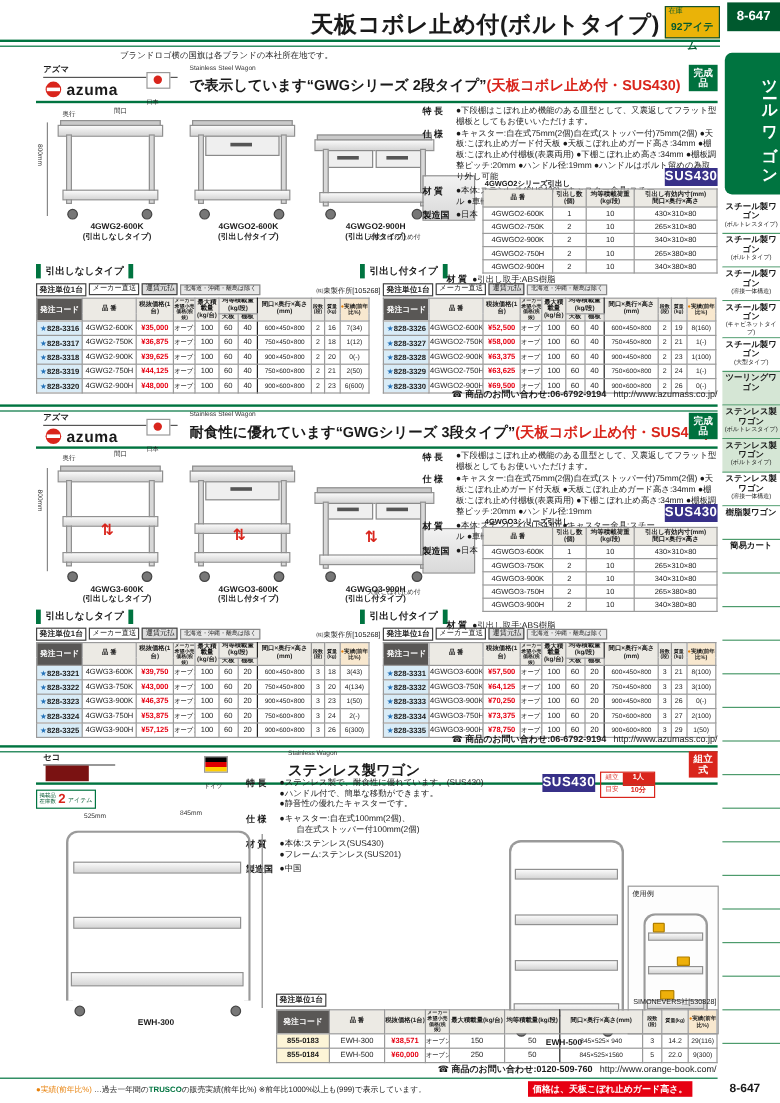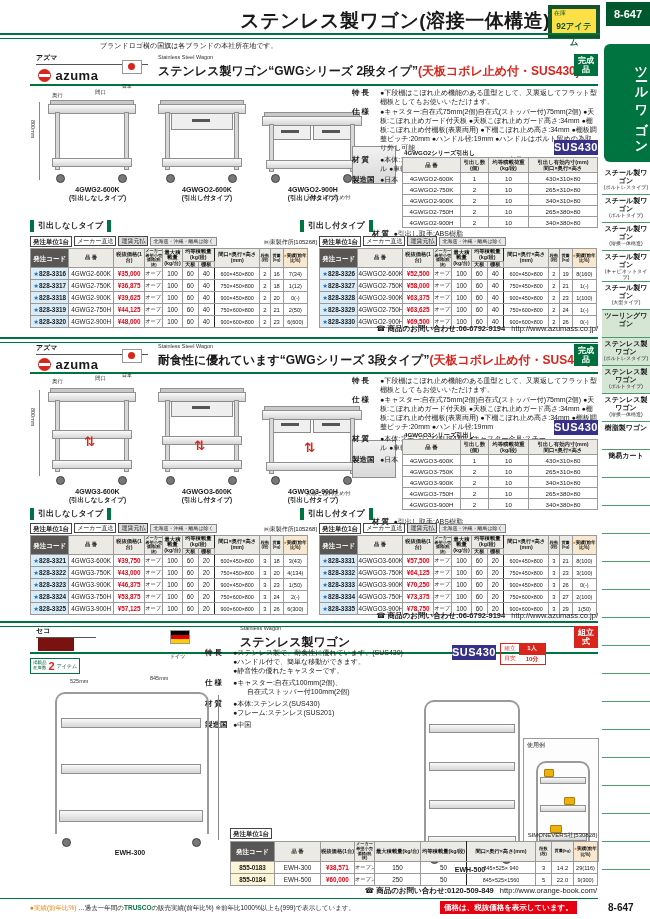--- a/index.html
+++ b/index.html
@@ -1,20 +1,20 @@
 <!DOCTYPE html>
 <html><head>
 <meta charset="utf-8">
 <style>
 html,body{margin:0;padding:0}
 body{width:650px;height:919px;position:relative;font-family:"Liberation Sans","DejaVu Sans",sans-serif;background:#fff;overflow:hidden;color:#1a1a1a}
 .abs{position:absolute}
 
 .page-title{font-size:19px;font-weight:bold;letter-spacing:0.5px}
-.stock-badge{border:4px solid #14532d;background:#fde047;width:44px;height:25px;text-align:center;line-height:1}
+.stock-badge{border:1px solid #14532d;background:#eab308;width:44px;height:25px;text-align:center;line-height:1}
 .stock-badge .sl{font-size:6px;color:#00582f;display:block;text-align:left;padding:1px 0 0 2px}
 .stock-badge .sc{font-size:8.5px;font-weight:bold;color:#00582f}
 .pageno-box{background:#00592e;color:#fff;font-weight:bold;font-size:11px;text-align:center;line-height:24px}
 .toprule{border-top:2.5px solid #007440;border-bottom:1px solid #007440;height:3px}
 .note{font-size:7px;color:#222}
 
 .side-tab{background:#007440;color:#fff;writing-mode:vertical-rl;text-orientation:upright;font-weight:bold;font-size:13px;letter-spacing:3px;text-align:center;border-radius:6px 0 0 6px}
 .side-item{border-bottom:1px solid #4d9b6c;text-align:center;padding:2px 0 1px 0;min-height:24px;background:#fff}
 .side-item.hl-item{background:#d5e6d5}
 .si-name{font-size:7px;font-weight:bold;line-height:1.15}
@@ -116,21 +116,21 @@
 .contact .url{font-weight:normal;margin-left:4px}
 .footer-note{font-size:6.5px}
 .fo{color:#e8820c}
 .ftrusco{color:#007440;font-weight:bold}
 .price-note{background:#e60012;color:#fff;font-size:7.5px;font-weight:bold;padding:1.5px 4px}
 .fpage{font-size:10px;font-weight:bold}
 </style>
 </head>
 <body>
 
-<div class="abs page-title" style="right:100px;top:8px">ステンレス製ワゴン(溶接一体構造)</div>
+<div class="abs page-title" style="right:100px;top:8px">天板コボレ止め付(ボルトタイプ)</div>
 <div class="abs stock-badge" style="right:50px;top:5px">
   <span class="sl">在庫</span>
   <span class="sc">92アイテム</span>
 </div>
 <div class="abs pageno-box" style="right:0;top:2px;width:44px;height:24px">8-647</div>
 <div class="abs toprule" style="left:0;top:33px;width:600px"></div>
 <div class="abs note" style="left:100px;top:41px">ブランドロゴ横の国旗は各ブランドの本社所在地です。</div>
 
 <div class="abs side-tab" style="right:0;top:44px;width:46px;height:118px">ツールワゴン</div>
 <div class="abs" style="right:0;top:167px;width:48px">
@@ -196,21 +196,21 @@
 <div class="abs" style="left:38px;top:66px">
   <span class="azuma-circ"></span>
   <span class="azuma-word">azuma</span>
 </div>
 <div class="abs" style="left:122px;top:60px">
   <span class="flag flag-jp"></span>
   <span class="flag-lab">日本</span>
 </div>
 <div class="abs sec-title-en" style="left:158px;top:54px">Stainless Steel Wagon</div>
 <div class="abs sec-title" style="left:158px;top:63px">
-  <span>ステンレス製ワゴン“GWGシリーズ 2段タイプ”</span><span class="red">(天板コボレ止め付・SUS430)</span>
+  <span>で表示しています“GWGシリーズ 2段タイプ”</span><span class="red">(天板コボレ止め付・SUS430)</span>
 </div>
 <div class="abs cbadge green" style="left:574px;top:54px">完成品</div>
 
 <div class="abs dim-label" style="left:52px;top:92px">奥行</div>
 <div class="abs dim-label" style="left:95px;top:89px">間口</div>
 <div class="abs dim-label vertical" style="left:30px;top:120px">800mm</div>
 <div class="vline" style="left:39px;top:102px;height:78px"></div>
 
 <div class="cart" style="left:48px;top:100px;width:86px;height:84px">
   <div class="lip" style="left:2px;top:0;width:82px;height:4px"></div>
@@ -1043,22 +1043,22 @@
         <td class="hr">50</td>
         <td class="c-dim">845×525×1560</td>
         <td class="c-tiny">5</td>
         <td class="c-tiny">22.0</td>
         <td class="c-perf">9(300)</td>
       </tr>
     </tbody>
 </table>
 <div class="contact" style="left:250px;top:886px;width:347px">
   <span>☎</span>
-  <span class="ph">商品のお問い合わせ:0120-509-849</span>
+  <span class="ph">商品のお問い合わせ:0120-509-760</span>
   <span class="url">http://www.orange-book.com/</span>
 </div>
 
 <div class="abs" style="left:0;top:898px;width:598px;border-top:1.5px solid #007440"></div>
 <div class="abs footer-note" style="left:30px;top:904px">
   <span class="fo">●実績(前年比%)</span><span> …過去一年間の</span><span class="ftrusco">TRUSCO</span><span>の販売実績(前年比%) ※前年比1000%以上も(999)で表示しています。</span>
 </div>
-<div class="abs price-note" style="left:440px;top:901px">価格は、税抜価格を表示しています。</div>
+<div class="abs price-note" style="left:440px;top:901px">価格は、天板こぼれ止めガード高さ。</div>
 <div class="abs fpage" style="left:608px;top:902px">8-647</div>
 
 </body></html>

